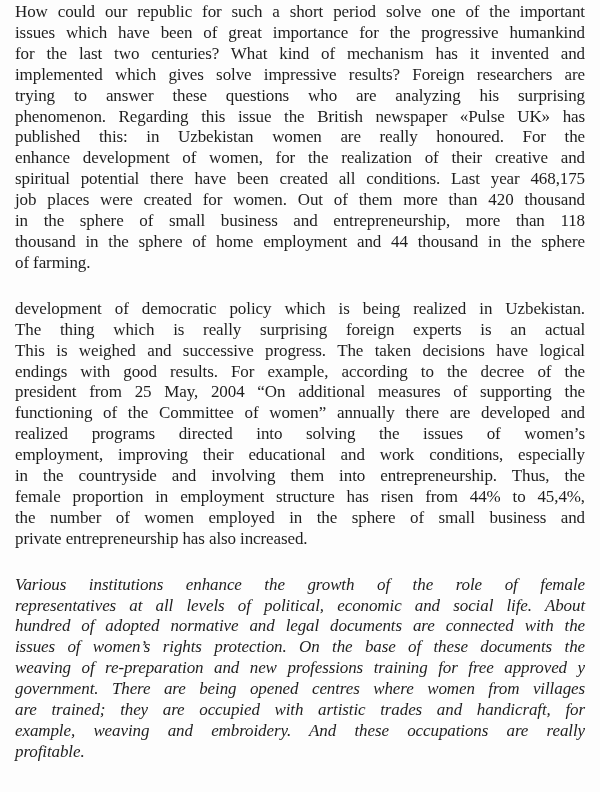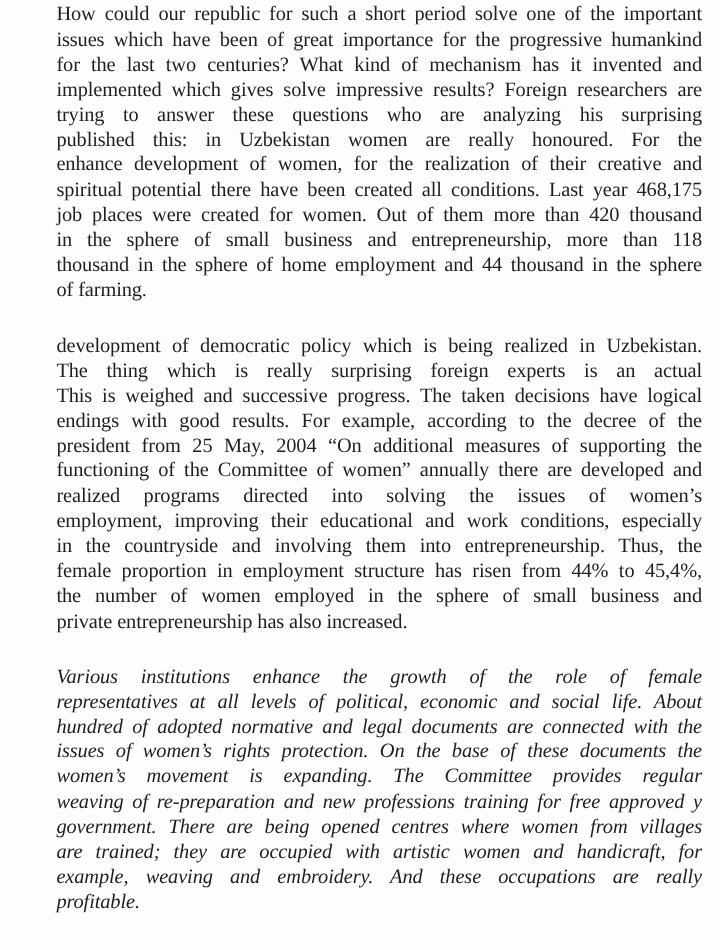--- a/index.html
+++ b/index.html
@@ -28,37 +28,37 @@
     margin: 0 0 25px 0;
   }
   .para:last-child {
     margin-bottom: 0;
     font-style: italic;
   }
   .line {
     text-align: justify;
     text-align-last: justify;
     white-space: normal;
-    margin-left: 32px;
   }
   .line.end {
     text-align-last: left;
   }
 </style>
 </head>
 <body>
 
 <div class="page">
 
   <div class="para">
     <div class="line">How could our republic for such a short period solve one of the important</div>
     <div class="line">issues which have been of great importance for the progressive humankind</div>
     <div class="line">for the last two centuries? What kind of mechanism has it invented and</div>
     <div class="line">implemented which gives solve impressive results? Foreign researchers are</div>
     <div class="line">trying to answer these questions who are analyzing his surprising</div>
+    <div class="line">phenomenon. Regarding this issue the British newspaper «Pulse UK» has</div>
     <div class="line">published this: in Uzbekistan women are really honoured. For the</div>
     <div class="line">enhance development of women, for the realization of their creative and</div>
     <div class="line">spiritual potential there have been created all conditions. Last year 468,175</div>
     <div class="line">job places were created for women. Out of them more than 420 thousand</div>
     <div class="line">in the sphere of small business and entrepreneurship, more than 118</div>
     <div class="line">thousand in the sphere of home employment and 44 thousand in the sphere</div>
     <div class="line end">of farming.</div>
   </div>
 
   <div class="para">
@@ -74,21 +74,20 @@
     <div class="line">female proportion in employment structure has risen from 44% to 45,4%,</div>
     <div class="line">the number of women employed in the sphere of small business and</div>
     <div class="line end">private entrepreneurship has also increased.</div>
   </div>
 
   <div class="para">
     <div class="line">Various institutions enhance the growth of the role of female</div>
     <div class="line">representatives at all levels of political, economic and social life. About</div>
     <div class="line">hundred of adopted normative and legal documents are connected with the</div>
     <div class="line">issues of women’s rights protection. On the base of these documents the</div>
-    <div class="line">women’s movement is expanding. The Committee provides regular</div>
     <div class="line">weaving of re-preparation and new professions training for free approved y</div>
     <div class="line">government. There are being opened centres where women from villages</div>
-    <div class="line">are trained; they are occupied with artistic women and handicraft, for</div>
+    <div class="line">are trained; they are occupied with artistic trades and handicraft, for</div>
     <div class="line">example, weaving and embroidery. And these occupations are really</div>
     <div class="line end">profitable.</div>
   </div>
 
 </div>
 
 </body></html>

